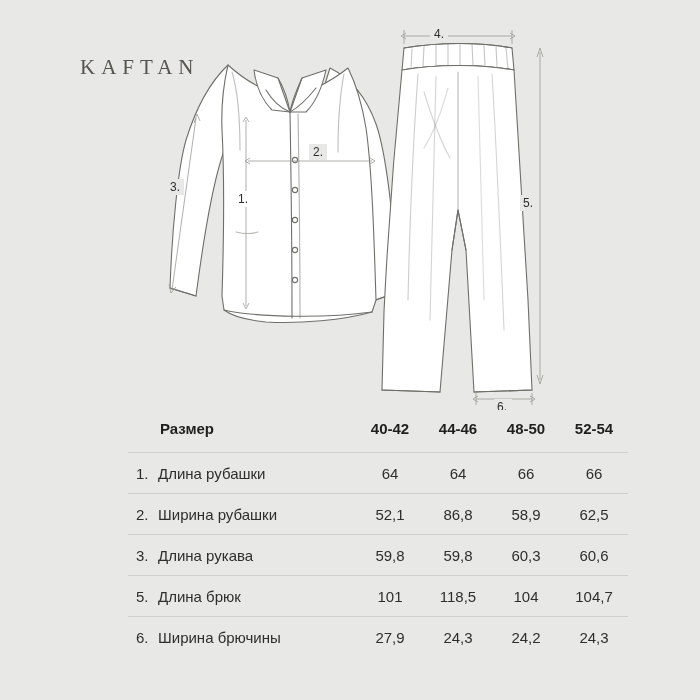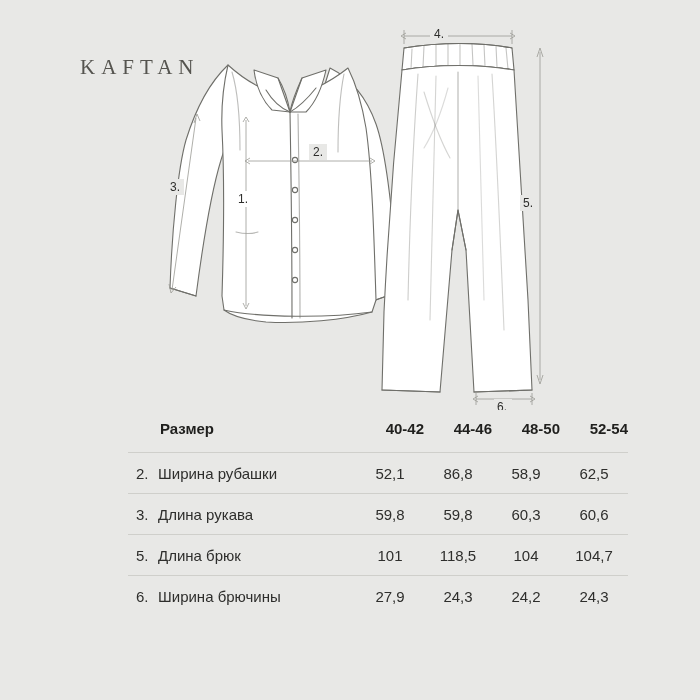--- a/index.html
+++ b/index.html
@@ -84,21 +84,20 @@
     display: inline-block;
     width: 22px;
     color: #2e2e2c;
   }
   .size-table td.val {
     text-align: center;
     width: 68px;
   }
   .size-table th.val {
     width: 68px;
-    text-align: right;
   }
 </style>
 </head>
 <body>
 
 <div class="page">
 
   <div class="brand">KAFTAN</div>
 
   <svg class="illustration" viewBox="0 0 700 410" xmlns="http://www.w3.org/2000/svg">
@@ -241,20 +240,29 @@
         <th class="label-col">Размер</th>
         <th class="val">40-42</th>
         <th class="val">44-46</th>
         <th class="val">48-50</th>
         <th class="val">52-54</th>
       </tr>
     </thead>
     <tbody>
       <tr>
         <td class="label-col">
+          <span class="num">1.</span><span>Длина рубашки</span>
+        </td>
+        <td class="val">64</td>
+        <td class="val">64</td>
+        <td class="val">66</td>
+        <td class="val">66</td>
+      </tr>
+      <tr>
+        <td class="label-col">
           <span class="num">2.</span><span>Ширина рубашки</span>
         </td>
         <td class="val">52,1</td>
         <td class="val">86,8</td>
         <td class="val">58,9</td>
         <td class="val">62,5</td>
       </tr>
       <tr>
         <td class="label-col">
           <span class="num">3.</span><span>Длина рукава</span>

